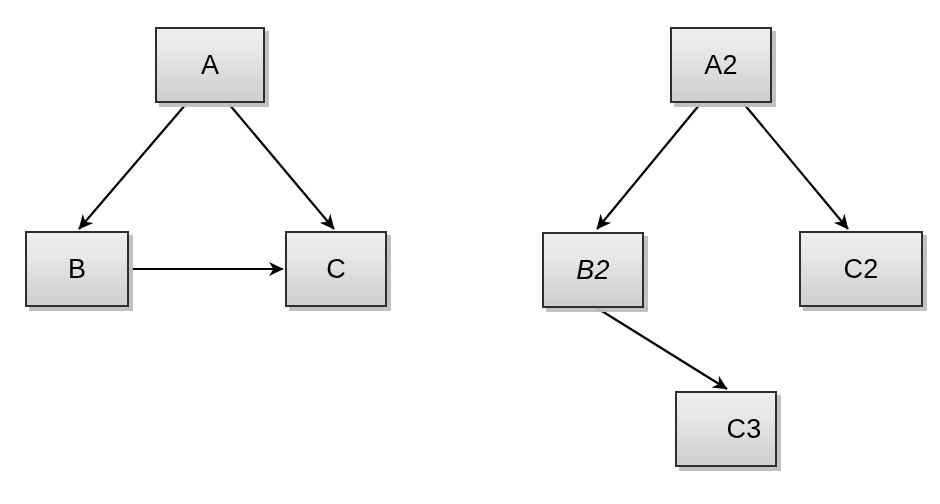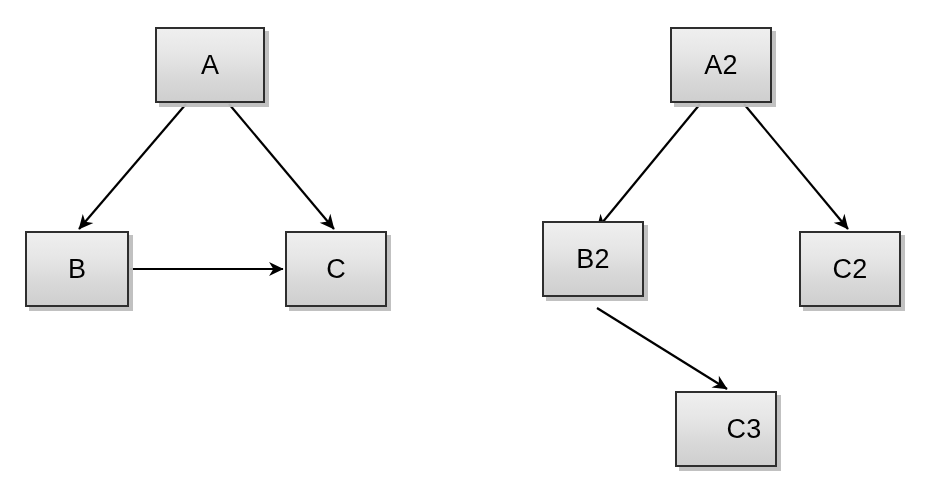--- a/index.html
+++ b/index.html
@@ -73,23 +73,23 @@
   </div>
   <div class="node" style="left: 25px; top: 231px; width: 104px; height: 76px;">
     <span class="node-label">B</span>
   </div>
   <div class="node" style="left: 285px; top: 231px; width: 102px; height: 76px;">
     <span class="node-label">C</span>
   </div>
   <div class="node" style="left: 670px; top: 27px; width: 102px; height: 76px; text-align: right;">
     <span class="node-label">A2</span>
   </div>
-  <div class="node" style="left: 542px; top: 221px; width: 102px; height: 76px;">
+  <div class="node" style="left: 542px; top: 232px; width: 102px; height: 76px; font-style: italic;">
     <span class="node-label">B2</span>
   </div>
-  <div class="node" style="left: 799px; top: 231px; width: 102px; height: 76px;">
+  <div class="node" style="left: 799px; top: 231px; width: 124px; height: 76px;">
     <span class="node-label">C2</span>
   </div>
   <div class="node" style="left: 675px; top: 391px; width: 102px; height: 76px; padding-left: 36px;">
     <span class="node-label">C3</span>
   </div>
 
 </div>
 
 </body></html>

